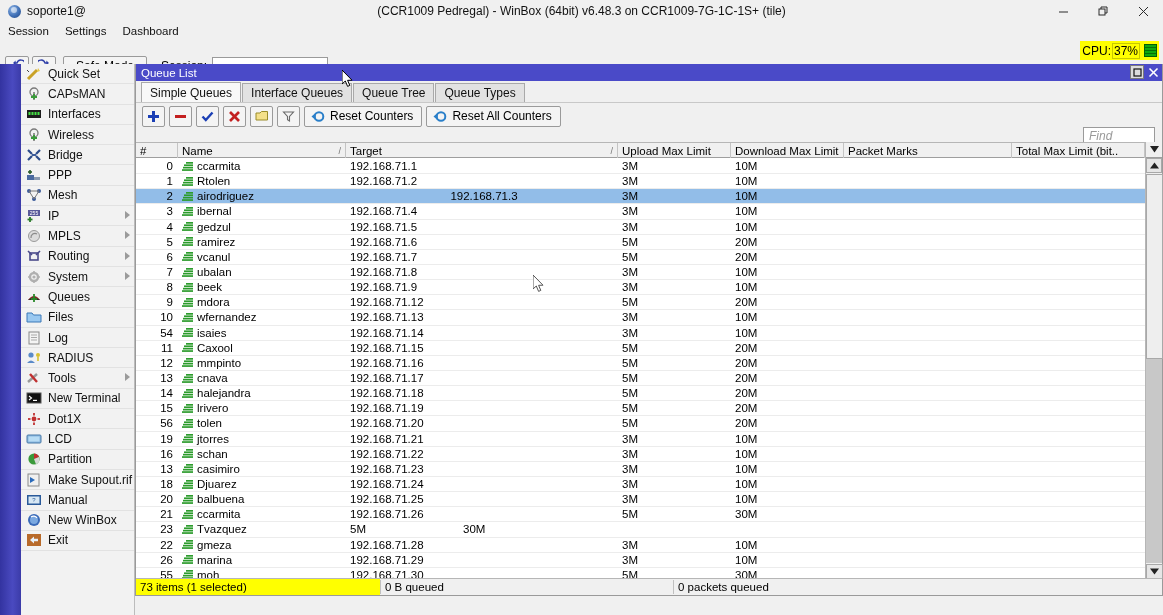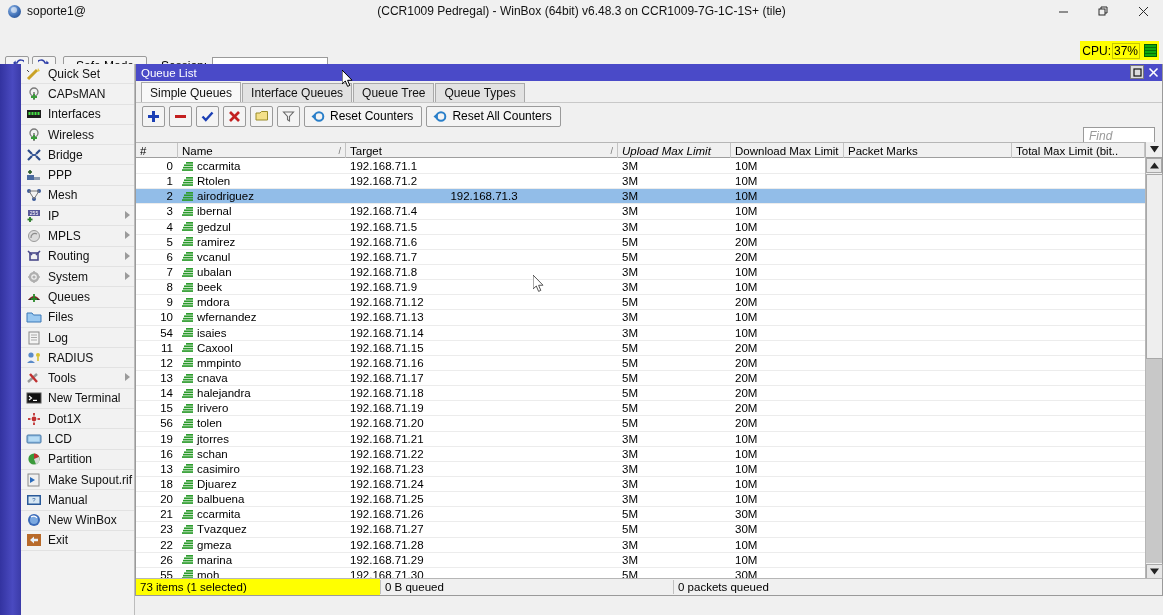--- a/index.html
+++ b/index.html
@@ -239,20 +239,25 @@
       </div>
       <div class="os-btn">
         <svg width="11" height="11" viewBox="0 0 11 11">
           <line x1="1" y1="1" x2="10" y2="10" stroke="#2b2b2b" stroke-width="1"></line>
           <line x1="10" y1="1" x2="1" y2="10" stroke="#2b2b2b" stroke-width="1"></line>
         </svg>
       </div>
     </div>
   </div>
 
+  <div class="menubar">
+    <span class="mi">Session</span>
+    <span class="mi">Settings</span>
+    <span class="mi">Dashboard</span>
+  </div>
 
   <div class="apptoolbar">
     <div class="tb-round">
       <svg width="13" height="13" viewBox="0 0 13 13">
         <path d="M10 9 A4 4 0 1 0 6 4 L3.2 4" fill="none" stroke="#2f3fa8" stroke-width="1.3"></path>
         <polygon points="4.6,1.6 2,4 4.6,6.2" fill="#2f3fa8"></polygon>
       </svg>
     </div>
     <div class="tb-round">
       <svg width="13" height="13" viewBox="0 0 13 13">
@@ -631,21 +636,21 @@
             <span>#</span>
           </div>
           <div class="th" style="width: 168px;">
             <span>Name</span>
             <span class="sortmark">/</span>
           </div>
           <div class="th" style="width: 272px;">
             <span>Target</span>
             <span class="sortmark">/</span>
           </div>
-          <div class="th" style="width: 113px; font-style: italic;">
+          <div class="th" style="width: 113px;">
             <span>Upload Max Limit</span>
           </div>
           <div class="th" style="width: 113px;">
             <span>Download Max Limit</span>
           </div>
           <div class="th" style="width: 168px;">
             <span>Packet Marks</span>
           </div>
           <div class="th" style="width: 133px;">
             <span>Total Max Limit (bit..</span>
@@ -1403,23 +1408,20 @@
             <div class="td" style="width: 168px;">
               <span style="display: flex;">
                 <svg class="qicon" viewBox="0 0 11 9">
                   <rect x="4" y="0" width="7" height="1.7" fill="#2d9c2d"></rect>
                   <rect x="2" y="2.4" width="9" height="1.7" fill="#2d9c2d"></rect>
                   <rect x="1" y="4.8" width="10" height="1.7" fill="#2d9c2d"></rect>
                   <rect x="0" y="7.2" width="11" height="1.7" fill="#2d9c2d"></rect>
                 </svg>
               </span>
               <span>Tvazquez</span>
-            </div>
-            <div class="td" style="width: 272px;">
-              <span>192.168.71.27</span>
             </div>
             <div class="td" style="width: 113px;">
               <span>5M</span>
             </div>
             <div class="td" style="width: 113px;">
               <span>30M</span>
             </div>
             <div class="td" style="width: 168px;">
               <span></span>
             </div>

